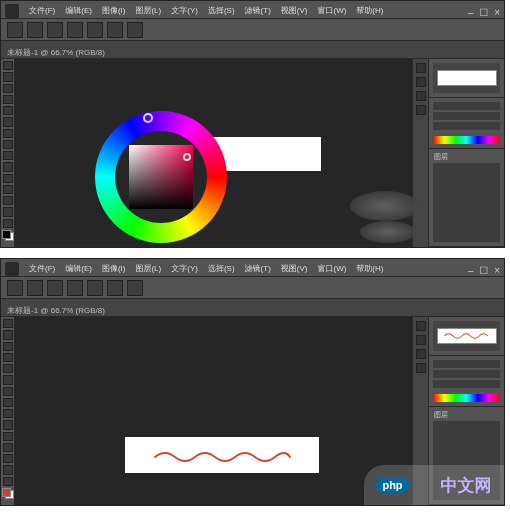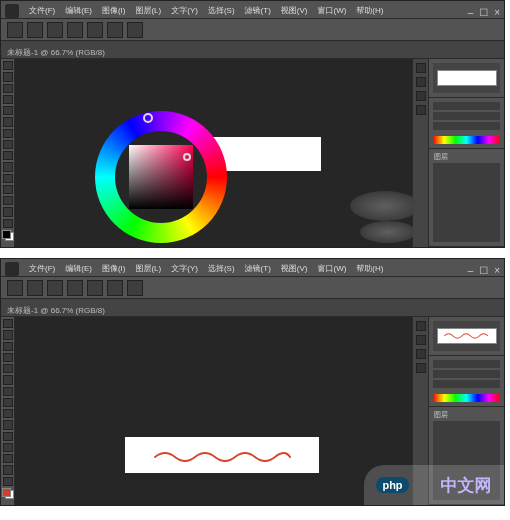--- a/index.html
+++ b/index.html
@@ -34,21 +34,21 @@
   .whitebox { position: absolute; background: #fff; }
   .wavy { width: 100%; height: 100%; }
   .colorwheel { position: absolute; width: 132px; height: 132px; }
   .ring { width: 132px; height: 132px; border-radius: 50%; background: conic-gradient(from 90deg, #ff0000, #ff8000, #ffff00, #80ff00, #00ff00, #00ff80, #00ffff, #0080ff, #0000ff, #8000ff, #ff00ff, #ff0080, #ff0000); position: relative; }
   .ring::after { content: ""; position: absolute; inset: 20px; background: #262626; border-radius: 50%; }
   .ring-marker { position: absolute; width: 10px; height: 10px; border: 2px solid #ddd; border-radius: 50%; }
   .sq-picker { position: absolute; left: 34px; top: 34px; width: 64px; height: 64px; background: linear-gradient(to top, #000, transparent), linear-gradient(to right, #fff, #ff0050); }
   .sq-marker { position: absolute; width: 8px; height: 8px; border: 2px solid #ddd; border-radius: 50%; }
   .shadow-blob { position: absolute; width: 70px; height: 30px; background: radial-gradient(ellipse at center, #666, #444 60%, transparent); border-radius: 50%; opacity: 0.9; }
   .watermark { position: absolute; right: 0; bottom: 0; width: 140px; height: 40px; background: rgba(200,200,200,0.25); border-radius: 20px 0 0 0; display: flex; align-items: center; justify-content: center; gap: 4px; }
-  .watermark .php { background: #0c4a6e; color: #fff; font-size: 11px; font-weight: bold; padding: 2px 6px; border-radius: 10px; }
+  .watermark .php { background: #0369a1; color: #fff; font-size: 11px; font-weight: bold; padding: 2px 6px; border-radius: 10px; }
   .watermark .cn { color: #c4b5fd; font-size: 17px; font-weight: bold; padding-left: 28px; }
 </style>
 </head>
 <body>
 
 <div class="shot">
   <div class="menubar">
     <div class="logo"></div>
     <span class="item">文件(F)</span>
     <span class="item">编辑(E)</span>

